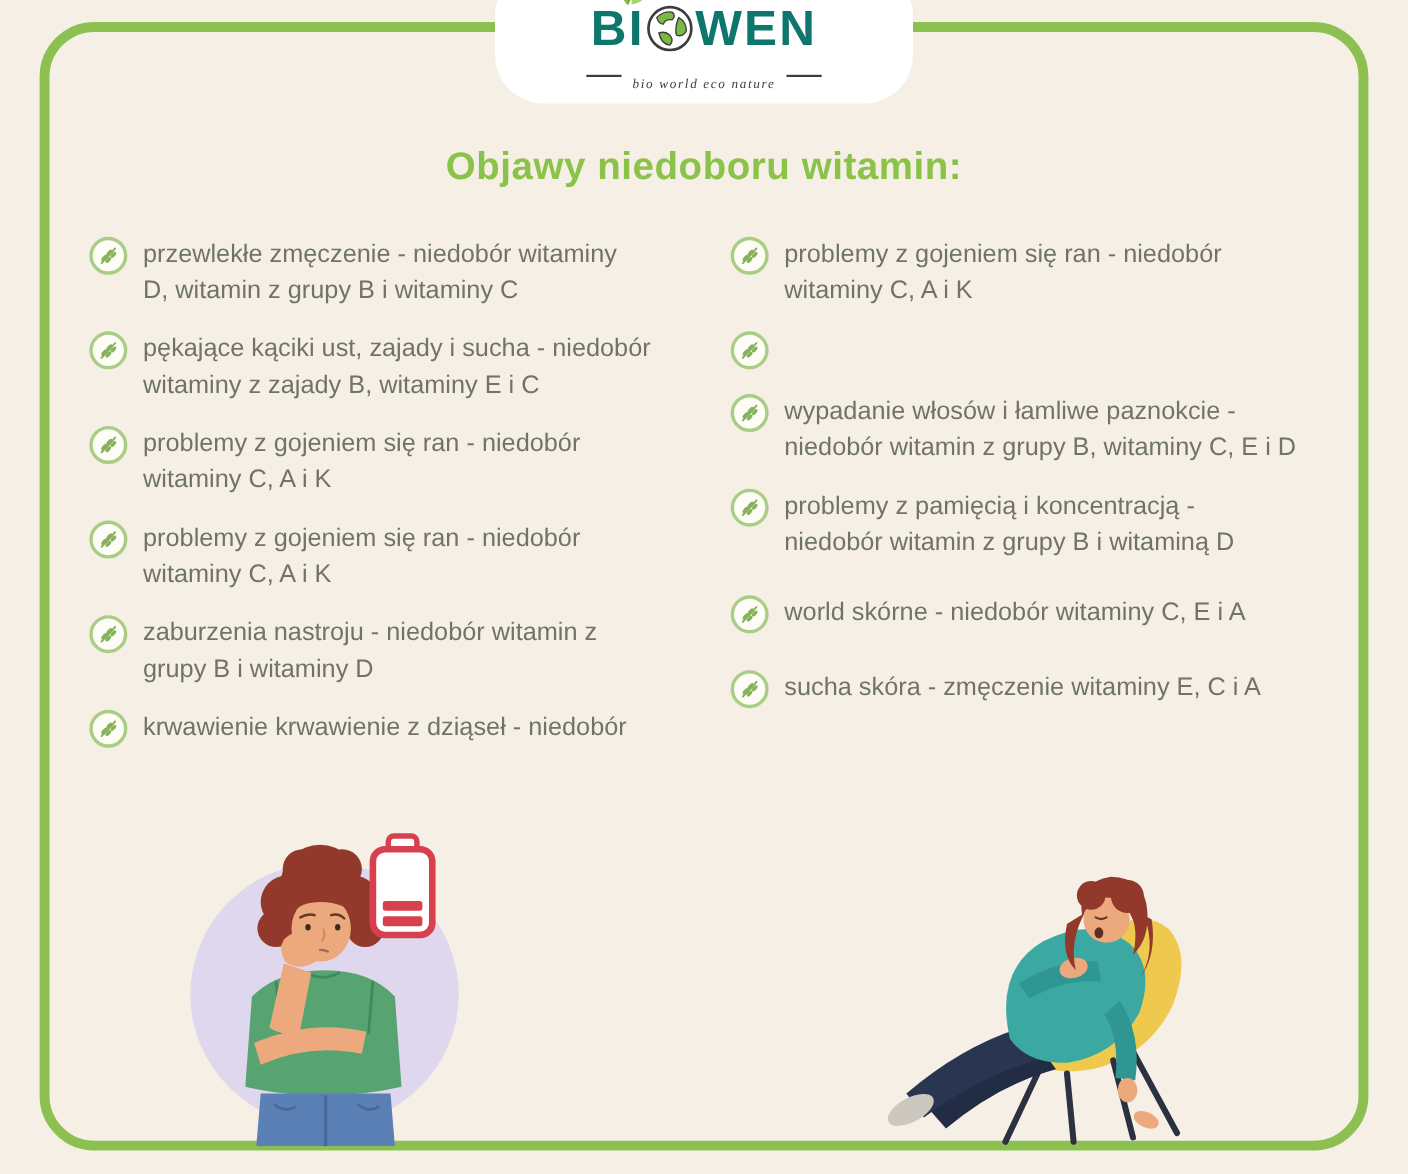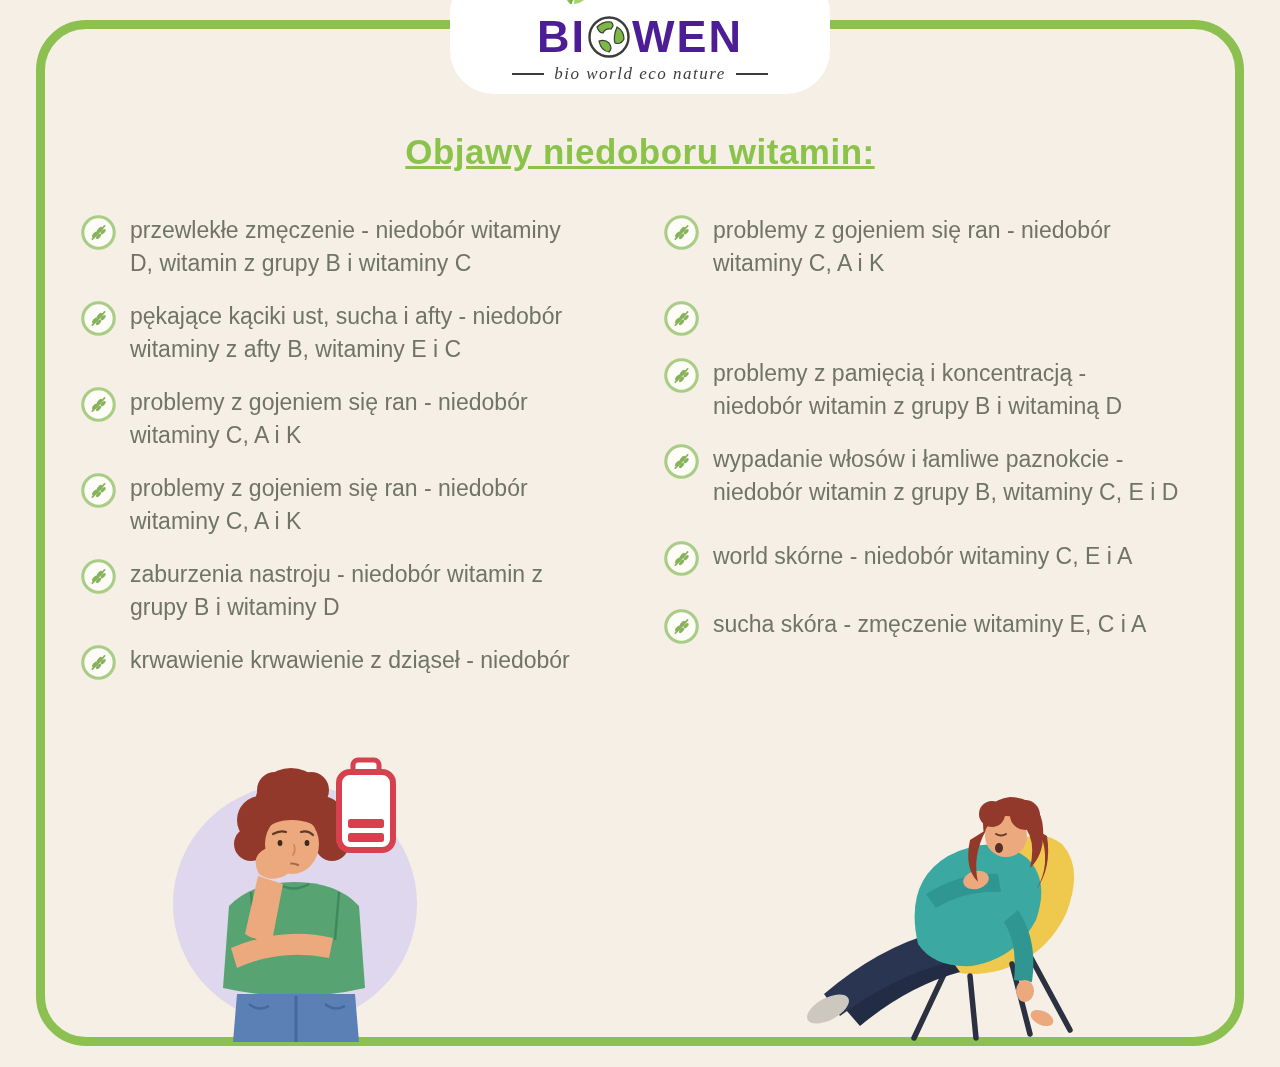--- a/index.html
+++ b/index.html
@@ -17,35 +17,35 @@
   }
   
   .logo-box{
     position:absolute;left:450px;top:-30px;width:380px;height:124px;
     background:#ffffff;border-radius:44px;z-index:5;
     display:flex;flex-direction:column;align-items:center;justify-content:flex-end;
     padding-bottom:10px;box-sizing:border-box;
   }
   .logo-line{
     display:flex;align-items:center;line-height:1;
-    font-weight:bold;font-size:45px;letter-spacing:2px;color:#4c1d95;
+    font-weight:bold;font-size:45px;letter-spacing:2px;color:#0f766e;
   }
   .logo-globe{display:inline-flex;margin:0 1px;}
   .logo-leaves{position:absolute;left:104px;top:2px;}
   .tagline-row{display:flex;align-items:center;gap:10px;margin-top:5px;}
   .tag-dash{width:32px;height:2px;background:#3d3d3d;}
   .tagline{
     font-family:"Liberation Serif", serif;font-style:italic;
-    font-size:17px;letter-spacing:1.5px;color:#3d3d3d;white-space:nowrap;
+    font-size:12px;letter-spacing:1.5px;color:#3d3d3d;white-space:nowrap;margin-top:16px;
   }
   
   .heading{
     position:absolute;top:132px;left:0;width:100%;margin:0;
     text-align:center;font-size:35px;font-weight:bold;letter-spacing:.5px;
-    color:#8bc34a;z-index:2;text-decoration:underline;
+    color:#8bc34a;z-index:2;
   }
   
   .columns{position:absolute;top:214px;left:80px;display:flex;z-index:2;}
   .col{display:flex;flex-direction:column;}
   .col-left{width:583px;}
   .col-right{width:560px;}
   .item{display:flex;gap:13px;align-items:flex-start;margin-bottom:20px;}
   .item.spaced{margin-top:11px;}
   .bullet{flex:0 0 37px;height:37px;}
   .bullet svg{display:block;}
@@ -122,22 +122,22 @@
       </p>
     </div>
 
     <div class="item">
       <span class="bullet">
           <svg width="37" height="37" viewBox="0 0 36 36">
             <use href="#sprig"></use>
           </svg>
         </span>
       <p class="item-text">
-        <span class="line">pękające kąciki ust, sucha i afty - niedobór</span>
-        <span class="line">witaminy z afty B, witaminy E i C</span>
+        <span class="line">pękające kąciki ust, zajady i sucha - niedobór</span>
+        <span class="line">witaminy z zajady B, witaminy E i C</span>
       </p>
     </div>
 
     <div class="item">
       <span class="bullet">
           <svg width="37" height="37" viewBox="0 0 36 36">
             <use href="#sprig"></use>
           </svg>
         </span>
       <p class="item-text">
@@ -205,34 +205,34 @@
         </span>
     </div>
 
     <div class="item">
       <span class="bullet">
           <svg width="37" height="37" viewBox="0 0 36 36">
             <use href="#sprig"></use>
           </svg>
         </span>
       <p class="item-text">
+        <span class="line">wypadanie włosów i łamliwe paznokcie -</span>
+        <span class="line">niedobór witamin z grupy B, witaminy C, E i D</span>
+      </p>
+    </div>
+
+    <div class="item">
+      <span class="bullet">
+          <svg width="37" height="37" viewBox="0 0 36 36">
+            <use href="#sprig"></use>
+          </svg>
+        </span>
+      <p class="item-text">
         <span class="line">problemy z pamięcią i koncentracją -</span>
         <span class="line">niedobór witamin z grupy B i witaminą D</span>
-      </p>
-    </div>
-
-    <div class="item">
-      <span class="bullet">
-          <svg width="37" height="37" viewBox="0 0 36 36">
-            <use href="#sprig"></use>
-          </svg>
-        </span>
-      <p class="item-text">
-        <span class="line">wypadanie włosów i łamliwe paznokcie -</span>
-        <span class="line">niedobór witamin z grupy B, witaminy C, E i D</span>
       </p>
     </div>
 
 
     <div class="item spaced">
       <span class="bullet">
           <svg width="37" height="37" viewBox="0 0 36 36">
             <use href="#sprig"></use>
           </svg>
         </span>

